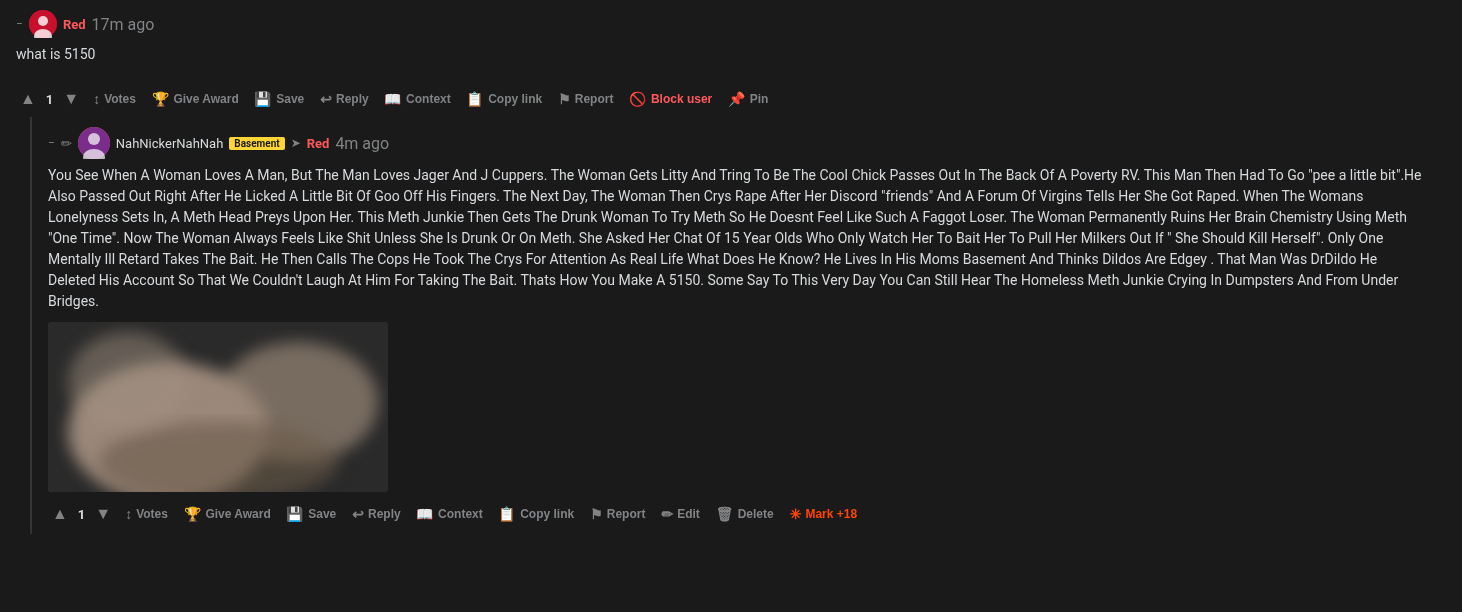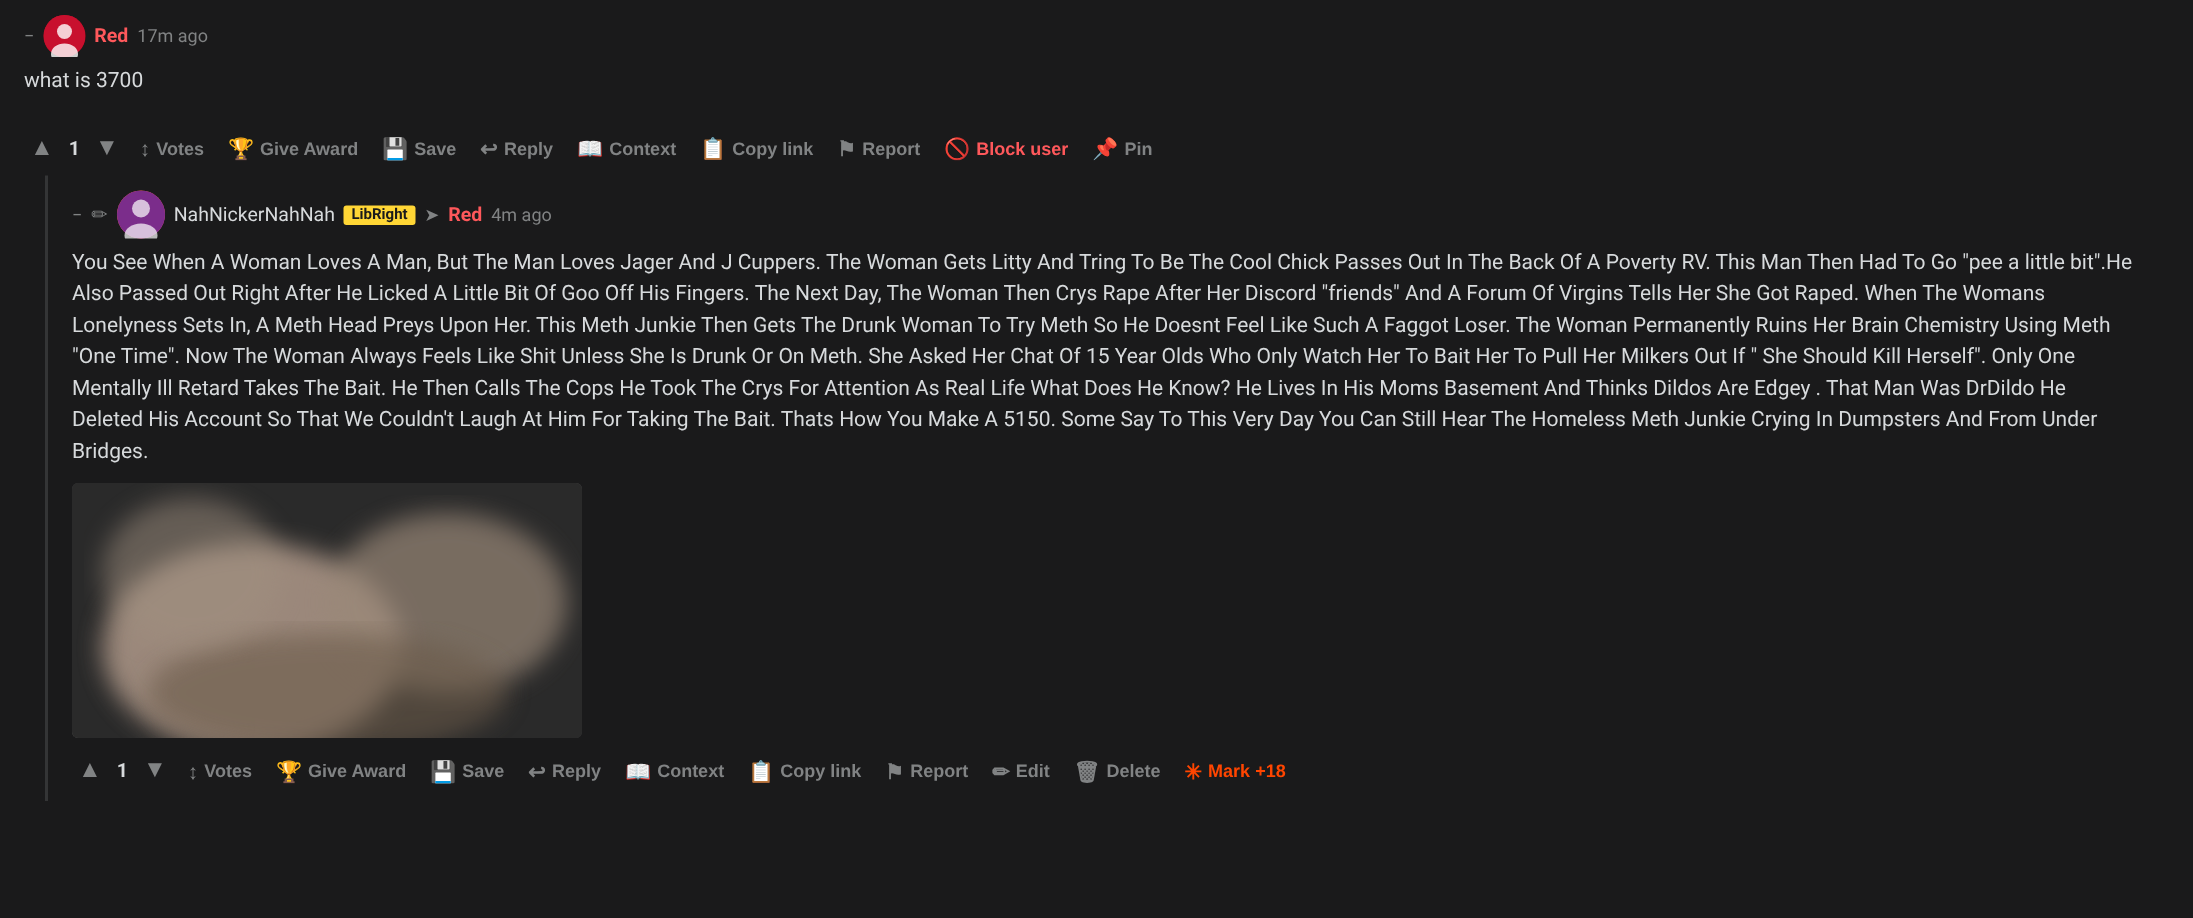--- a/index.html
+++ b/index.html
@@ -57,21 +57,21 @@
       border-radius: 2px;
     }
 
     .reply-arrow {
       color: #818384;
       font-size: 12px;
     }
 
     .timestamp {
       color: #818384;
-      font-size: 12px;
+      font-size: 16px;
     }
 
     .comment-text {
       font-size: 14px;
       line-height: 1.5;
       color: #d7dadc;
       margin-bottom: 10px;
       max-width: 1380px;
     }
 
@@ -173,21 +173,21 @@
     <div class="avatar-inner">
       <svg width="28" height="28" viewBox="0 0 28 28">
         <circle cx="14" cy="14" r="14" fill="#c8102e"></circle>
         <circle cx="14" cy="11" r="5" fill="#fff" opacity="0.8"></circle>
         <ellipse cx="14" cy="26" rx="9" ry="7" fill="#fff" opacity="0.8"></ellipse>
       </svg>
     </div>
     <span class="username-red">Red</span>
     <span class="timestamp">17m ago</span>
   </div>
-  <div class="comment-text">what is 3700</div>
+  <div class="comment-text">what is 5150</div>
 </div>
 
 <div class="outer-comment-actions">
   <div class="action-bar">
     <button class="vote-btn">▲</button>
     <span class="vote-count">1</span>
     <button class="vote-btn">▼</button>
     <button class="action-btn"><span class="icon">↕</span> Votes</button>
     <button class="action-btn">
         <span class="icon">🏆</span> 
@@ -209,21 +209,21 @@
     <span class="collapse-icon">−</span>
     <span style="color:#818384;font-size:13px;">✏</span>
     <div class="avatar-inner" style="width:32px;height:32px;border-radius:50%;background:linear-gradient(135deg,#ff6b35,#e84393);display:flex;align-items:center;justify-content:center;">
       <svg width="32" height="32" viewBox="0 0 32 32">
         <circle cx="16" cy="16" r="16" fill="#7b2d8b"></circle>
         <circle cx="16" cy="12" r="6" fill="#fff" opacity="0.7"></circle>
         <ellipse cx="16" cy="30" rx="11" ry="8" fill="#fff" opacity="0.7"></ellipse>
       </svg>
     </div>
     <span class="username-normal">NahNickerNahNah</span>
-    <span class="flair-libright">LibRight</span>
+    <span class="flair-libright">Basement</span>
     <span class="reply-arrow">➤</span>
     <span class="username-red">Red</span>
     <span class="timestamp">4m ago</span>
   </div>
 
   <div class="comment-text">You See When A Woman Loves A Man, But The Man Loves Jager And J Cuppers. The Woman Gets Litty And Tring To Be The Cool Chick Passes Out In The Back Of A Poverty RV. This Man Then Had To Go "pee a little bit".He Also Passed Out Right After He Licked A Little Bit Of Goo Off His Fingers. The Next Day, The Woman Then Crys Rape After Her Discord "friends" And A Forum Of Virgins Tells Her She Got Raped. When The Womans Lonelyness Sets In, A Meth Head Preys Upon Her. This Meth Junkie Then Gets The Drunk Woman To Try Meth So He Doesnt Feel Like Such A Faggot Loser. The Woman Permanently Ruins Her Brain Chemistry Using Meth "One Time". Now The Woman Always Feels Like Shit Unless She Is Drunk Or On Meth. She Asked Her Chat Of 15 Year Olds Who Only Watch Her To Bait Her To Pull Her Milkers Out If " She Should Kill Herself". Only One Mentally Ill Retard Takes The Bait. He Then Calls The Cops He Took The Crys For Attention As Real Life What Does He Know? He Lives In His Moms Basement And Thinks Dildos Are Edgey . That Man Was DrDildo He Deleted His Account So That We Couldn't Laugh At Him For Taking The Bait. Thats How You Make A 5150. Some Say To This Very Day You Can Still Hear The Homeless Meth Junkie Crying In Dumpsters And From Under Bridges.</div>
 
   <div class="content-image">
 
     <svg width="340" height="170" viewBox="0 0 340 170" style="position:absolute;top:0;left:0;">

